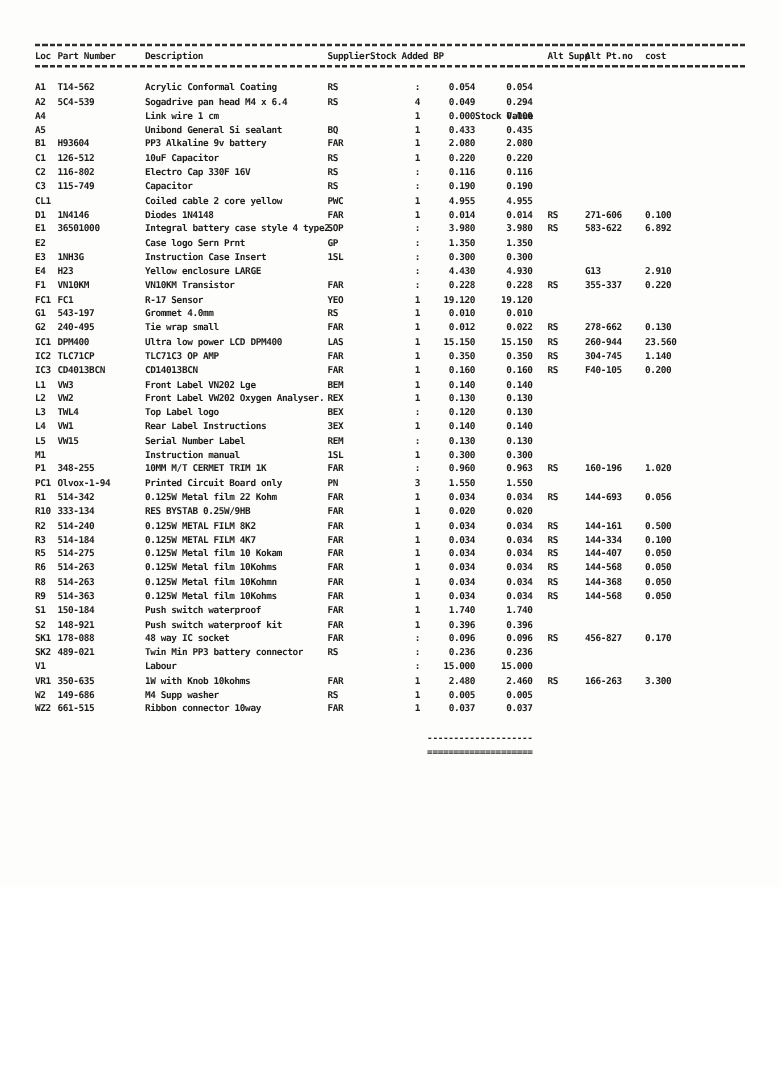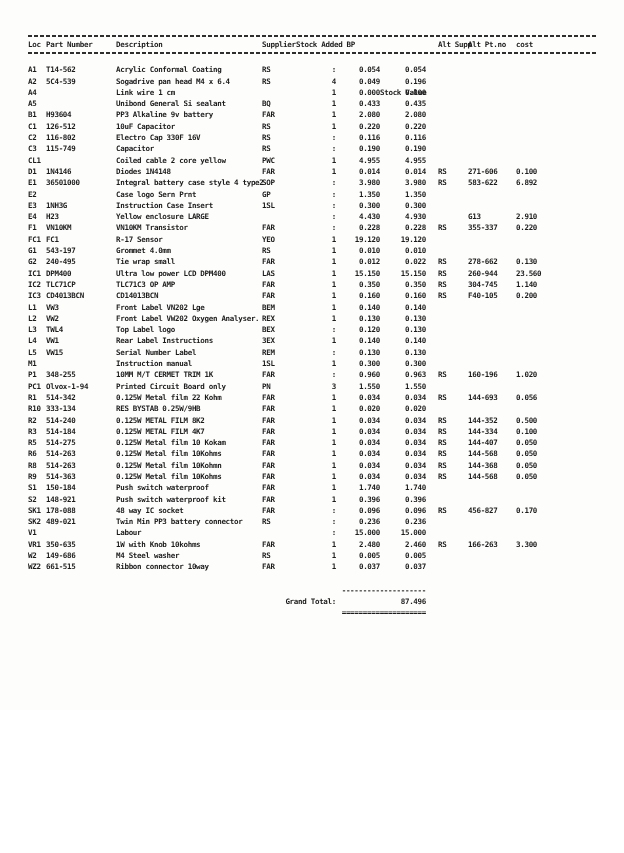--- a/index.html
+++ b/index.html
@@ -75,21 +75,21 @@
     <span class="c-altpt"></span>
     <span class="c-cost"></span>
   </div>
         <div class="t-row">
     <span>A2</span>
     <span>5C4-539</span>
     <span class="c-desc">Sogadrive pan head M4 x 6.4</span>
     <span>RS</span>
     <span class="num">4</span>
     <span class="num">0.049</span>
-    <span class="num">0.196</span>
+    <span class="num">0.294</span>
     <span class="c-altsup"></span>
     <span class="c-altpt"></span>
     <span class="c-cost"></span>
   </div>
         <div class="t-row">
     <span>A4</span>
     <span></span>
     <span class="c-desc">Link wire 1 cm</span>
     <span></span>
     <span class="num">1</span>
@@ -437,21 +437,21 @@
   </div>
         <div class="t-row">
     <span>R2</span>
     <span>514-240</span>
     <span class="c-desc">0.125W METAL FILM 8K2</span>
     <span>FAR</span>
     <span class="num">1</span>
     <span class="num">0.034</span>
     <span class="num">0.034</span>
     <span class="c-altsup">RS</span>
-    <span class="c-altpt">144-352</span>
+    <span class="c-altpt">144-161</span>
     <span class="c-cost">0.500</span>
   </div>
         <div class="t-row">
     <span>R3</span>
     <span>514-184</span>
     <span class="c-desc">0.125W METAL FILM 4K7</span>
     <span>FAR</span>
     <span class="num">1</span>
     <span class="num">0.034</span>
     <span class="num">0.034</span>
@@ -575,21 +575,21 @@
     <span class="num">1</span>
     <span class="num">2.480</span>
     <span class="num">2.460</span>
     <span class="c-altsup">RS</span>
     <span class="c-altpt">166-263</span>
     <span class="c-cost">3.300</span>
   </div>
         <div class="t-row">
     <span>W2</span>
     <span>149-686</span>
-    <span class="c-desc">M4 Steel washer</span>
+    <span class="c-desc">M4 Supp washer</span>
     <span>RS</span>
     <span class="num">1</span>
     <span class="num">0.005</span>
     <span class="num">0.005</span>
     <span class="c-altsup"></span>
     <span class="c-altpt"></span>
     <span class="c-cost"></span>
   </div>
         <div class="t-row">
     <span>WZ2</span>
@@ -602,24 +602,20 @@
     <span class="c-altsup"></span>
     <span class="c-altpt"></span>
     <span class="c-cost"></span>
   </div>
       </div>
 
     <div class="t-row sum-gap">
       <span class="sum-span">--------------------</span>
     </div>
     <div class="t-row">
-      <span class="sum-label">Grand Total:</span>
-      <span class="sum-span">87.496</span>
-    </div>
-    <div class="t-row">
       <span class="sum-span">====================</span>
     </div>
 
   </div>
 
   <div class="rule footer-rule-1"></div>
   <div class="rule footer-rule-2"></div>
 </div>
 
 </body></html>

